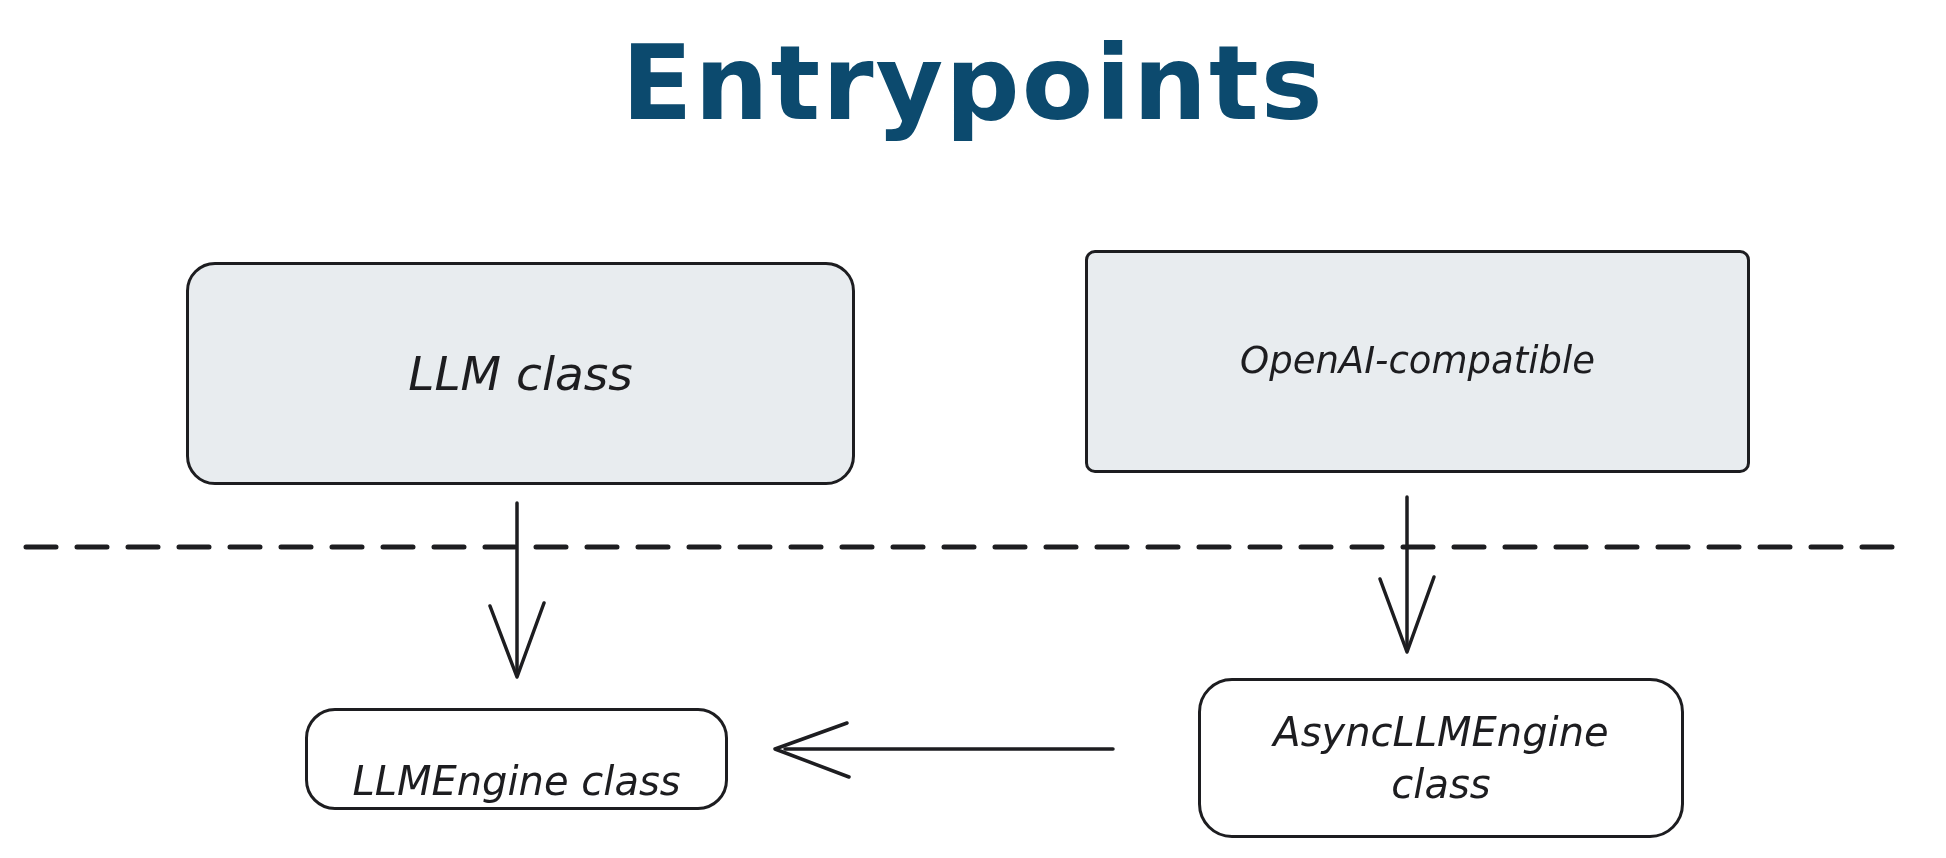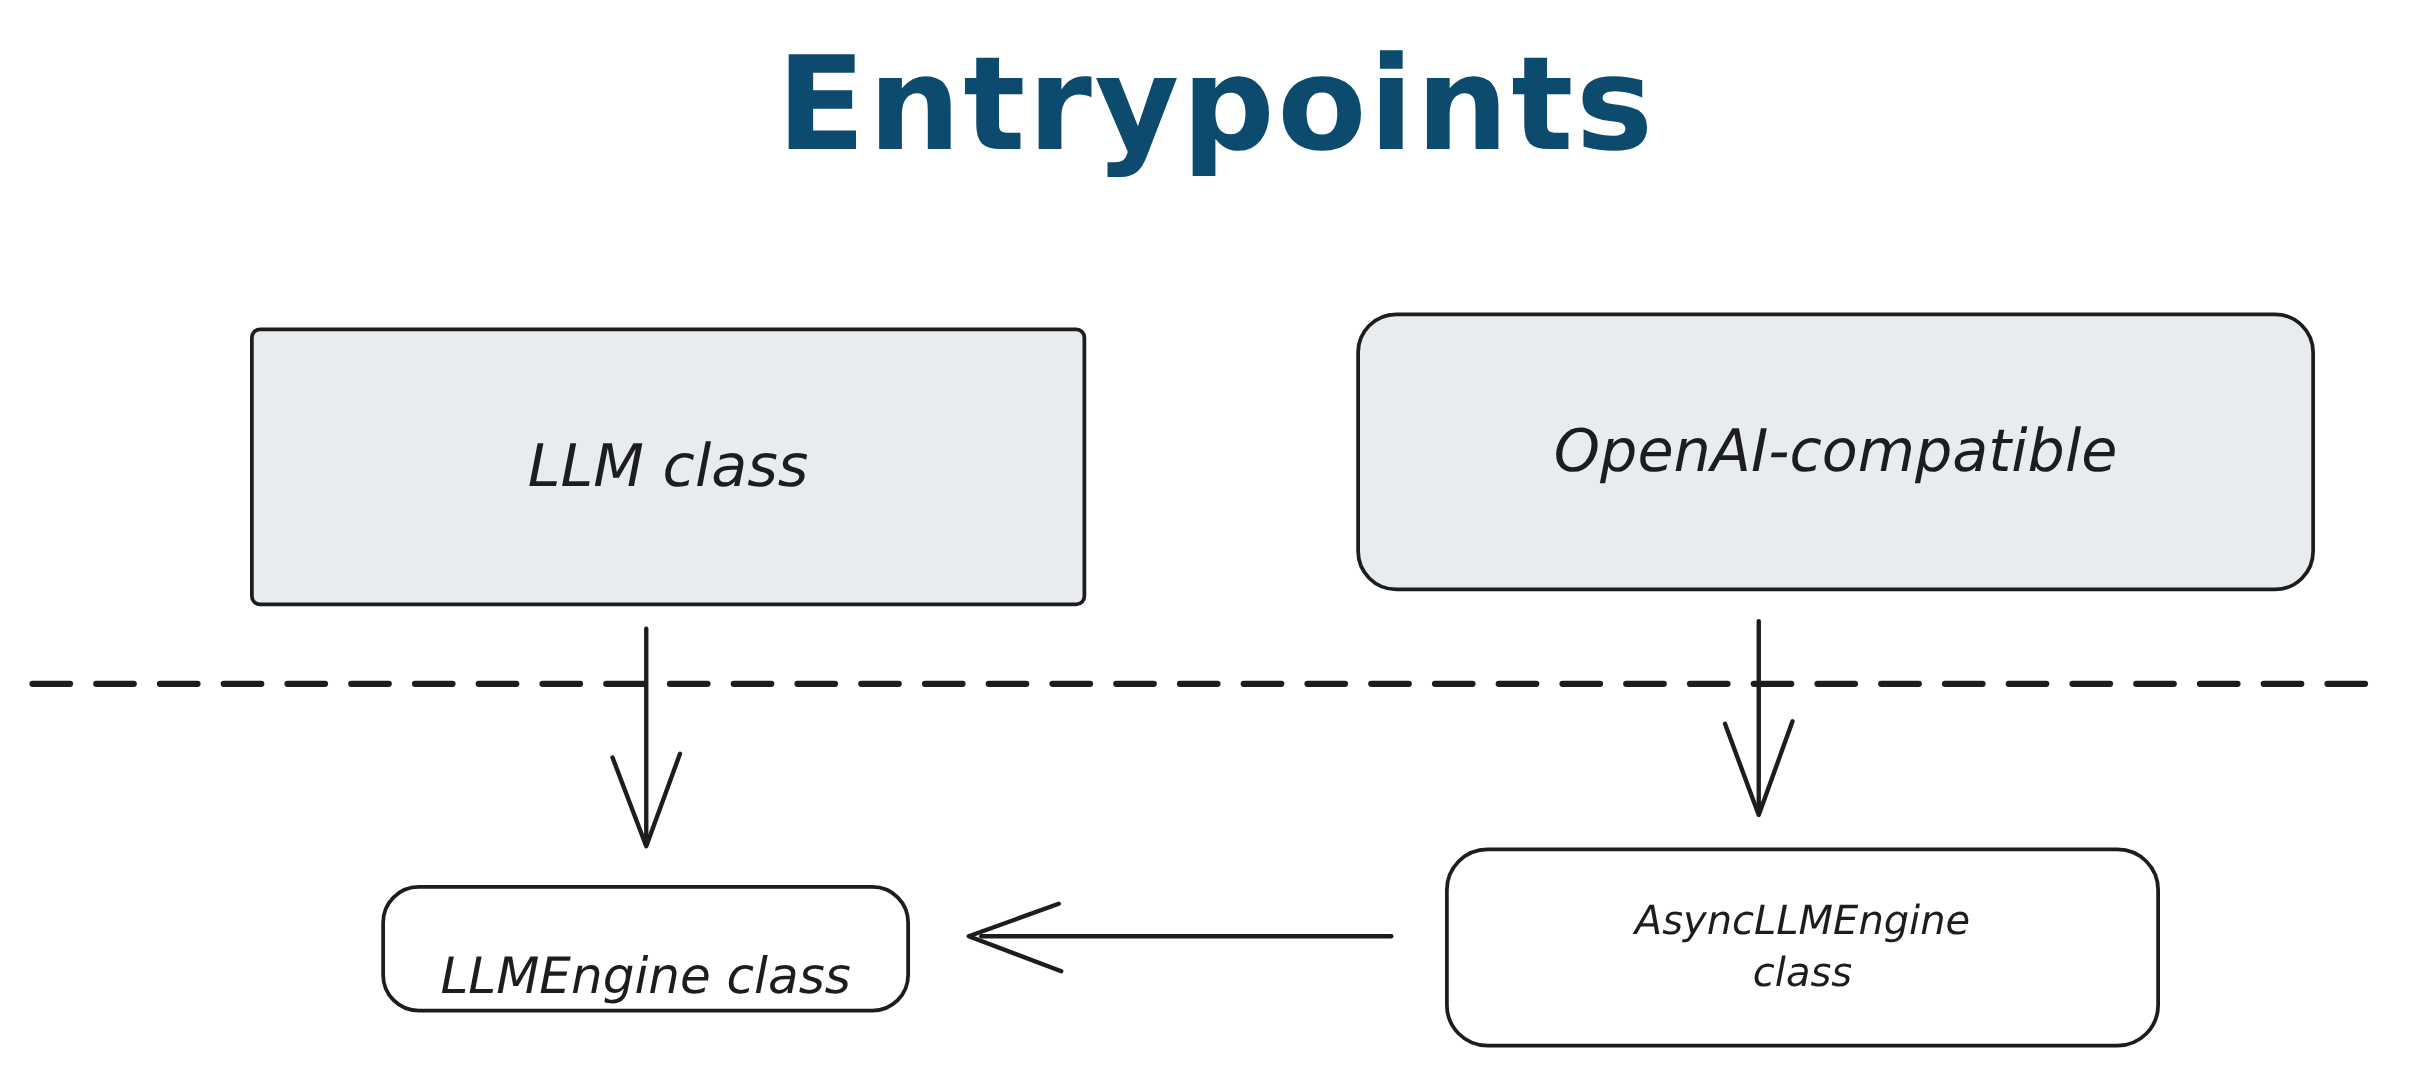--- a/index.html
+++ b/index.html
@@ -36,34 +36,34 @@
     border: 3px solid #1d1d20;
     background: #ffffff;
     font-style: italic;
     font-weight: 500;
     line-height: 1.3;
     color: #1d1d20;
   }
   .node.shaded { background: #e8ecef; }
 
   #node-llm {
-    left: 200px; top: 262px; width: 669px; height: 223px;
-    border-radius: 8px; font-size: 47px;
+    left: 186px; top: 262px; width: 669px; height: 223px;
+    border-radius: 29px; font-size: 47px;
   }
   #node-api {
-    left: 1085px; top: 250px; width: 767px; height: 223px;
-    border-radius: 32px; font-size: 47px;
+    left: 1085px; top: 250px; width: 665px; height: 223px;
+    border-radius: 10px; font-size: 37px;
   }
   #node-llm-engine {
     left: 305px; top: 708px; width: 423px; height: 102px;
     border-radius: 30px; font-size: 40px; justify-content: flex-end;
   }
   #node-async {
-    left: 1156px; top: 678px; width: 572px; height: 160px;
-    border-radius: 34px; font-size: 32px;
+    left: 1198px; top: 678px; width: 486px; height: 160px;
+    border-radius: 34px; font-size: 40px;
   }
 
   svg.connectors {
     position: absolute;
     left: 0; top: 0;
     width: 1946px; height: 858px;
     pointer-events: none;
   }
   .stroke-line {
     stroke: #1d1d20;

